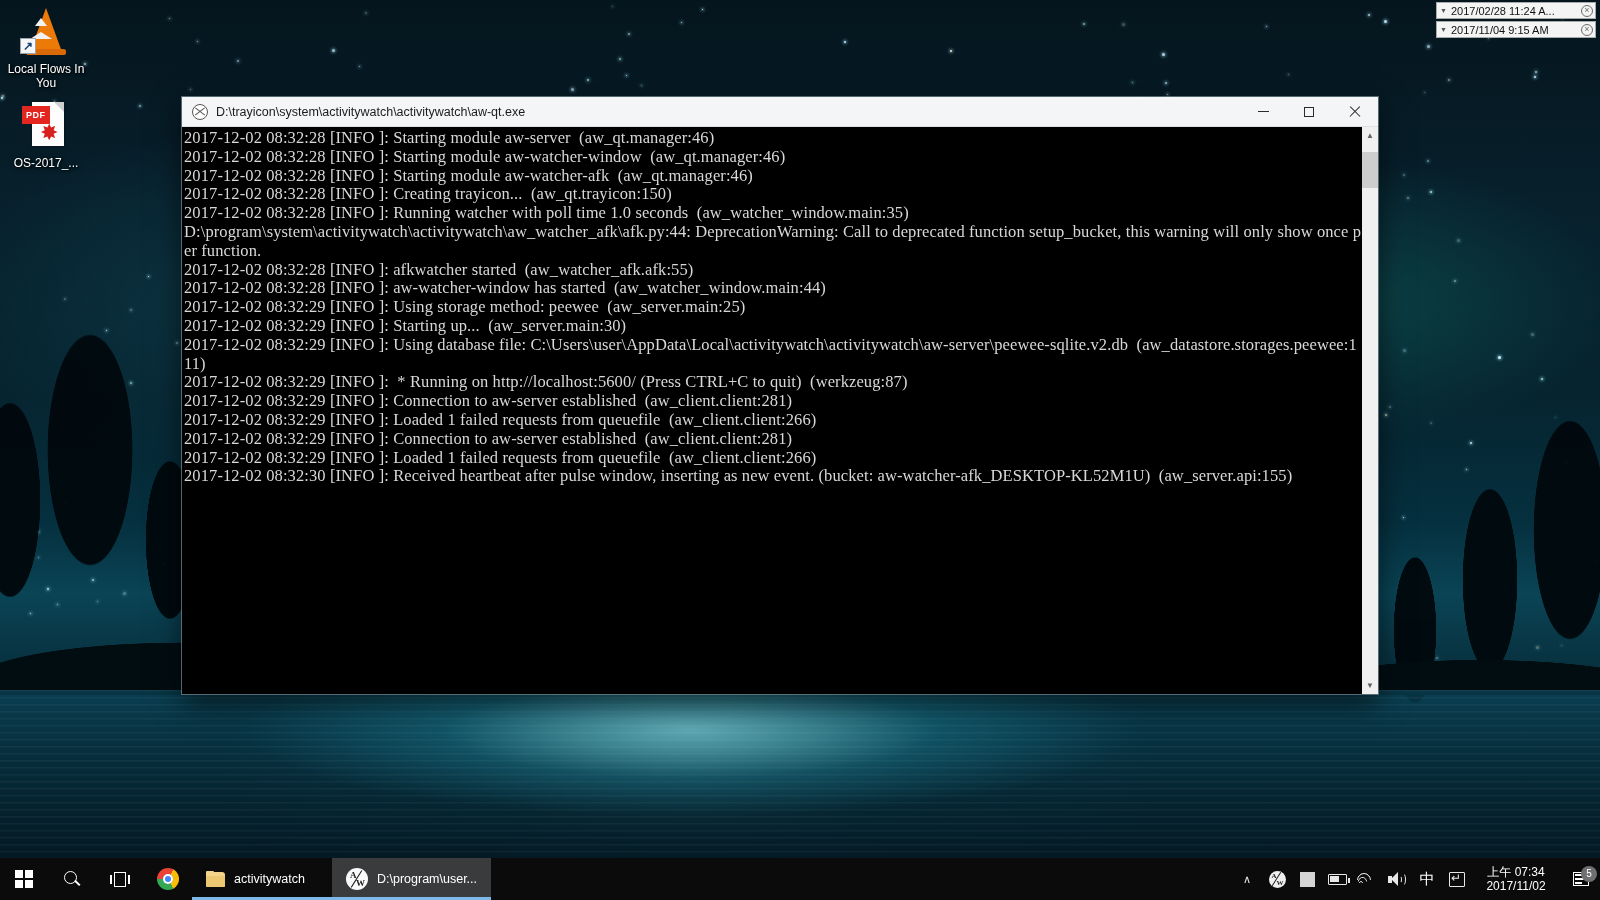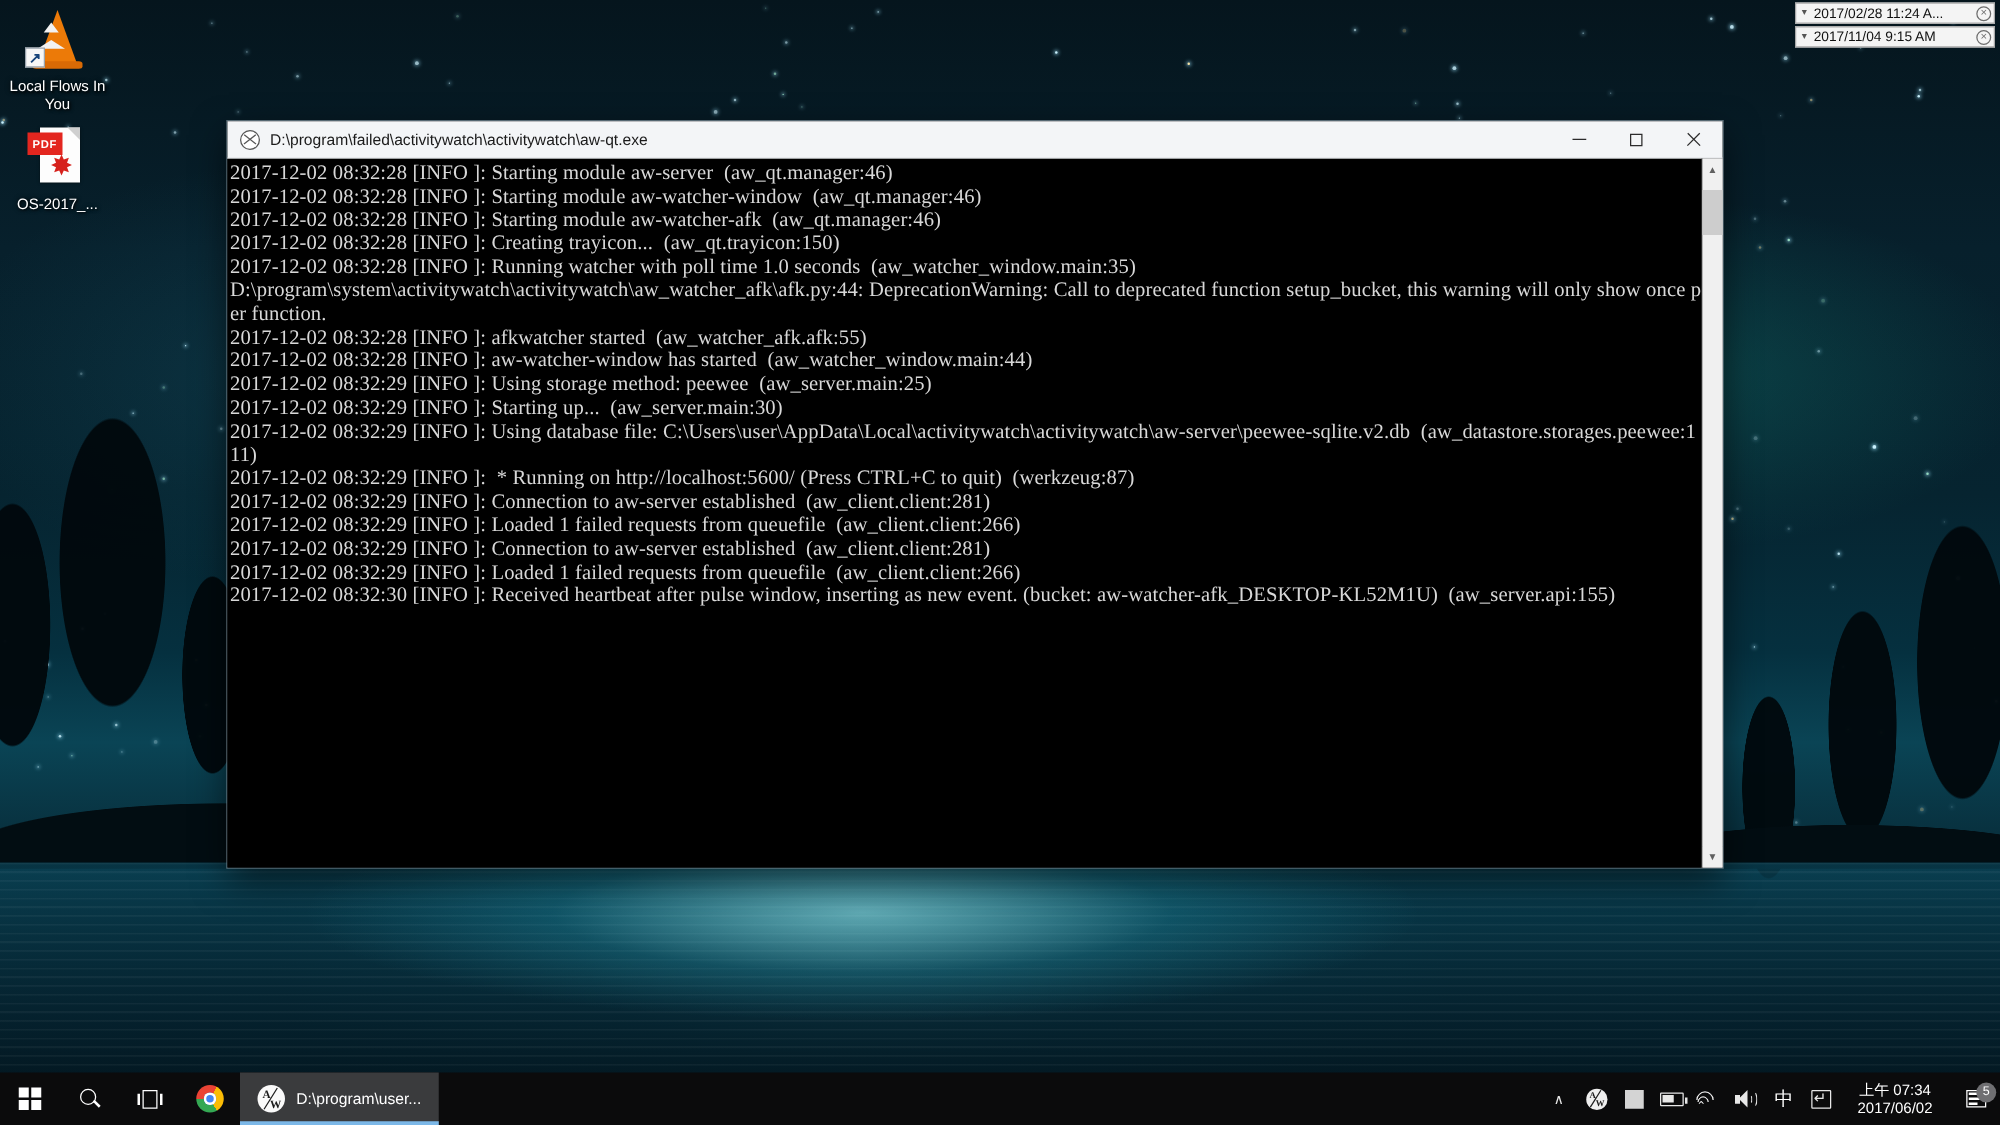--- a/index.html
+++ b/index.html
@@ -582,21 +582,21 @@
       <span class="caret">▼</span>
       <span class="dtxt">2017/11/04 9:15 AM</span>
       <span class="xbtn">×</span>
     </div>
   </div>
 
   <div id="console-window">
 
     <div id="titlebar">
       <div class="tb-icon"></div>
-      <div class="tb-title">D:\program\failed\activitywatch\activitywatch\aw-qt.exe</div>
+      <div class="tb-title">D:\trayicon\system\activitywatch\activitywatch\aw-qt.exe</div>
       <div class="win-btns">
         <div class="win-btn">
             <span class="wb-min"></span>
           </div>
         <div class="win-btn">
             <span class="wb-max"></span>
           </div>
         <div class="win-btn close">
             <span class="wb-close"></span>
           </div>
@@ -636,20 +636,28 @@
         <span class="lf"></span>
           <span class="mid"></span>
           <span class="rt"></span>
       </span>
     </div>
 
     <div class="tb-sq">
       <span class="chrome-ico"></span>
     </div>
 
+    <div class="task-btn running">
+      <span class="folder-ico">
+        <span class="tab"></span>
+          <span class="back"></span>
+          <span class="front"></span>
+      </span>
+      <span class="tlabel">activitywatch</span>
+    </div>
 
     <div class="task-btn active running">
       <span class="aw-ico">
         <span class="a">A</span>
           <span class="slash"></span>
           <span class="w">W</span>
       </span>
       <span class="tlabel">D:\program\user...</span>
     </div>
 
@@ -689,21 +697,21 @@
       </div>
       <div class="tray-item">
         <span class="ime-cn">中</span>
       </div>
       <div class="tray-item">
         <span class="ime-box"></span>
       </div>
 
       <div id="clock">
         <span>上午 07:34</span>
-        <span>2017/06/02</span>
+        <span>2017/11/02</span>
       </div>
 
       <div id="action-center">
         <span class="ac-ico">
           <span class="frame"></span>
             <span class="bar b1"></span>
             <span class="bar b2"></span>
             <span class="bar b3"></span>
         </span>
         <span class="ac-badge">5</span>

